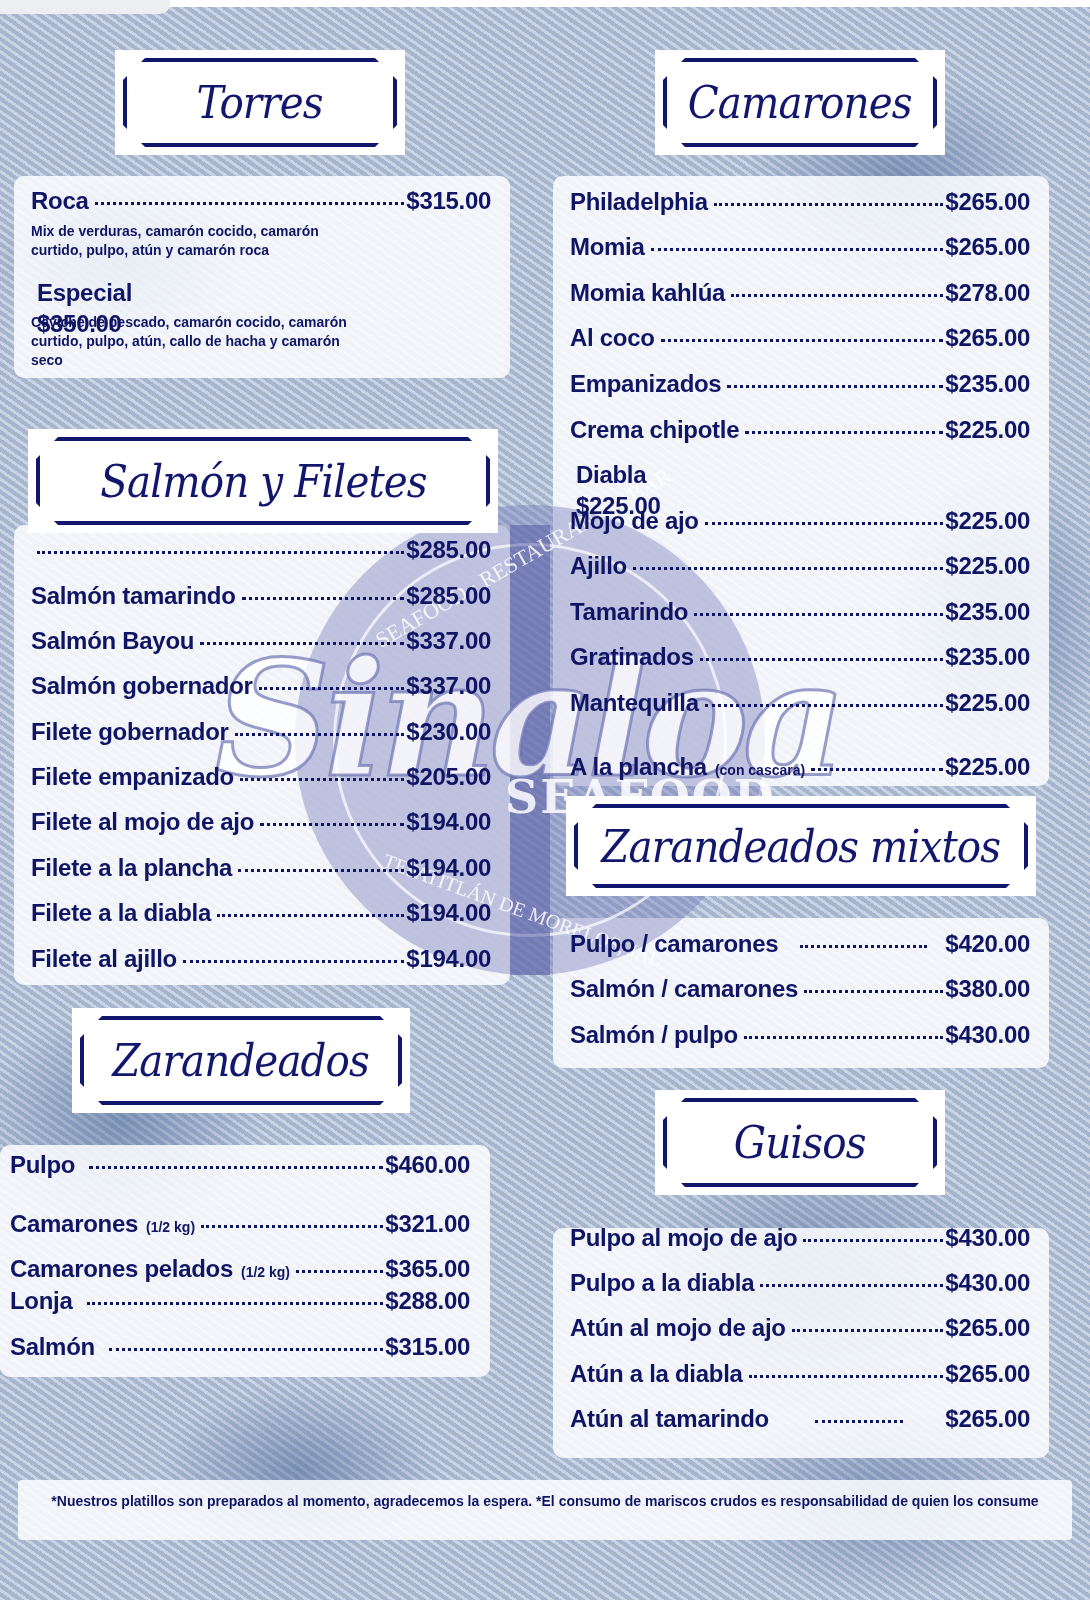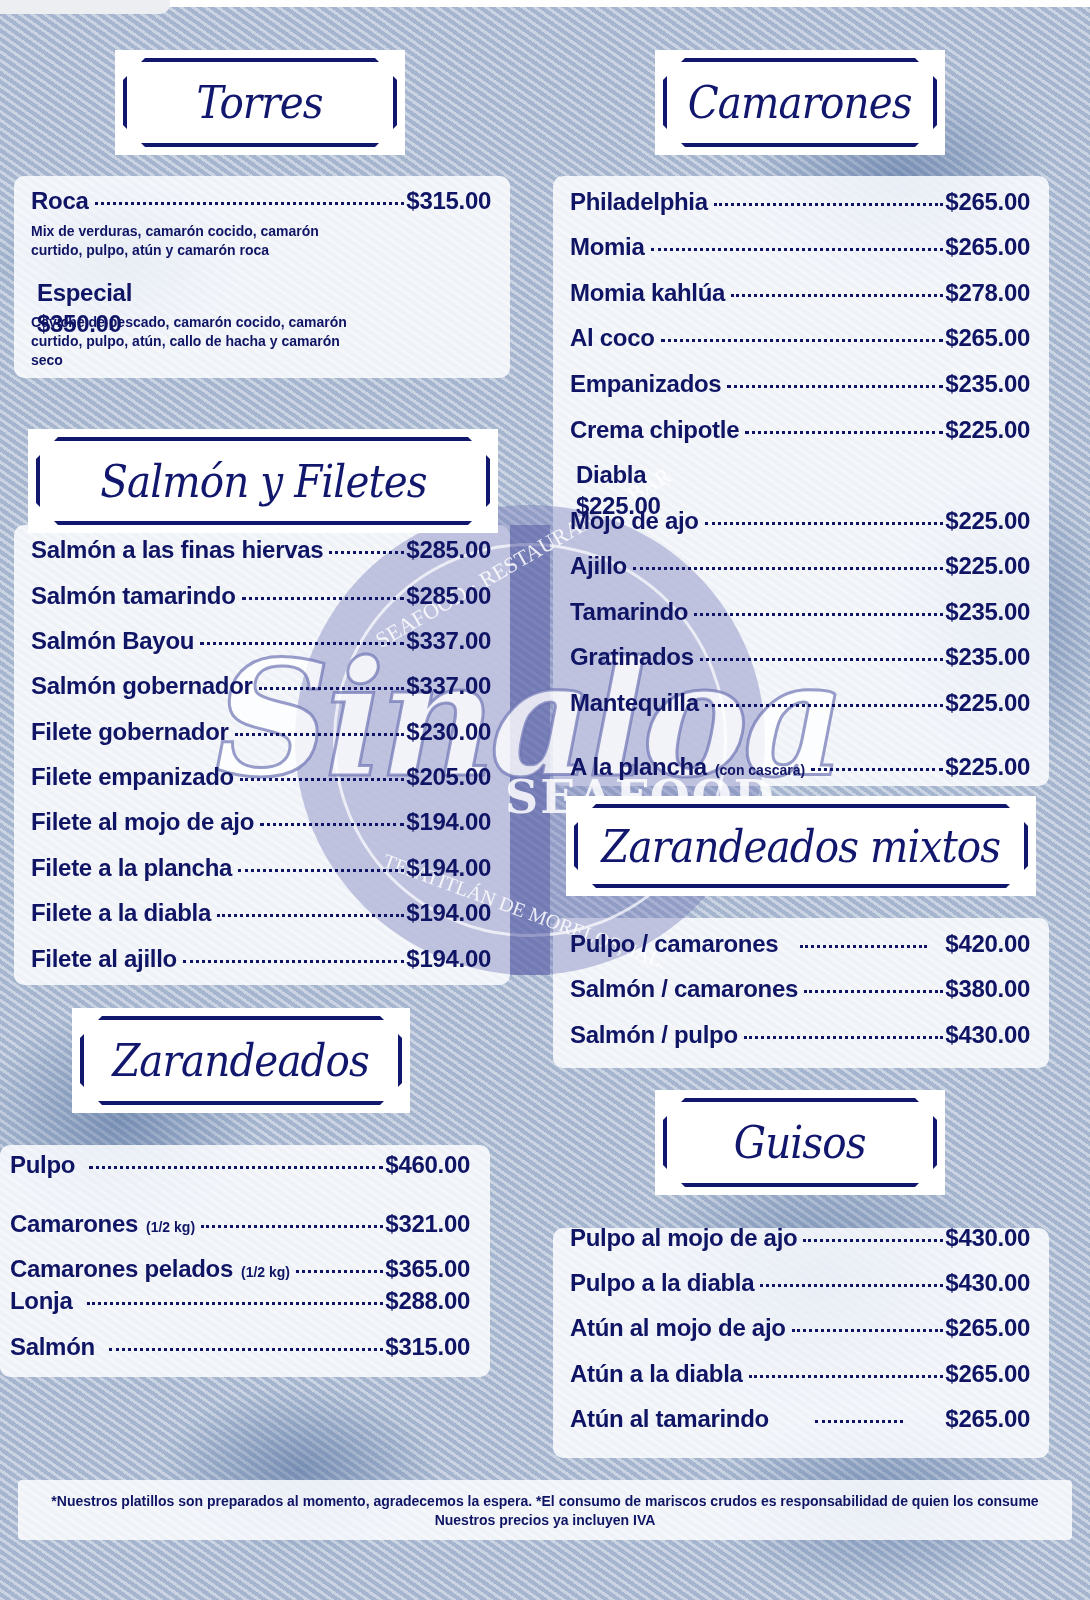--- a/index.html
+++ b/index.html
@@ -177,21 +177,20 @@
   <span class="price">$350.00</span>
 </div>
 <div class="desc" style="left:31px;top:313px;width:320px;">Ceviche de pescado, camarón cocido, camarón curtido, pulpo, atún, callo de hacha y camarón seco</div>
 
 <div class="plaque" style="left:28px;top:400px;width:470px;height:104px;margin-top:29px;">
   <div class="frame"></div>
   <div class="title">Salmón y Filetes</div>
 </div>
 
 <div class="item" style="left:31px;top:536px;width:460px;">
-  <span class="name">Salmón a las finas hiervas</span>
   <span class="dots"></span>
   <span class="price">$285.00</span>
 </div>
 <div class="item" style="left:31px;top:582px;width:460px;">
   <span class="name">Salmón tamarindo</span>
   <span class="dots"></span>
   <span class="price">$285.00</span>
 </div>
 <div class="item" style="left:31px;top:627px;width:460px;">
   <span class="name">Salmón Bayou</span>
@@ -389,14 +388,13 @@
   <span class="price">$265.00</span>
 </div>
 <div class="item" style="left:570px;top:1405px;width:460px;gap:40px;">
   <span class="name">Atún al tamarindo</span>
   <span class="dots"></span>
   <span class="price">$265.00</span>
 </div>
 
 <div class="footer">
   <span>*Nuestros platillos son preparados al momento, agradecemos la espera. *El consumo de mariscos crudos es responsabilidad de quien los consume</span>
-  <span>Nuestros precios ya incluyen IVA</span>
 </div>
 
 </body></html>

